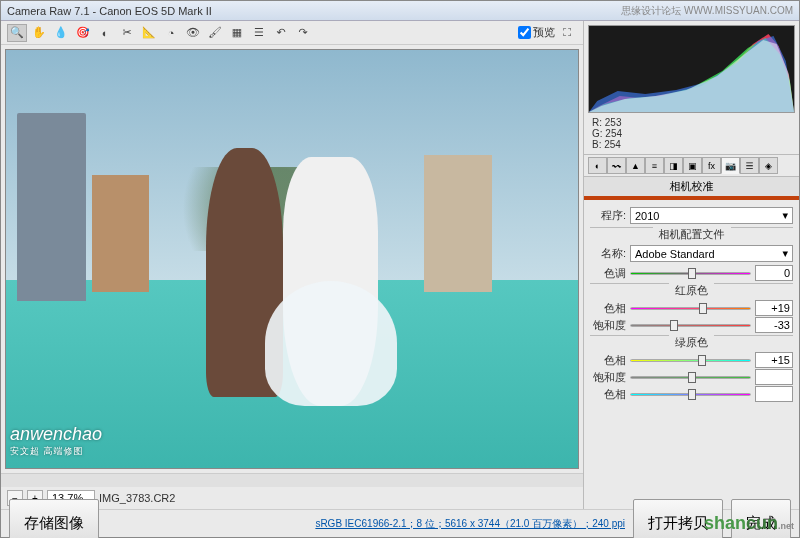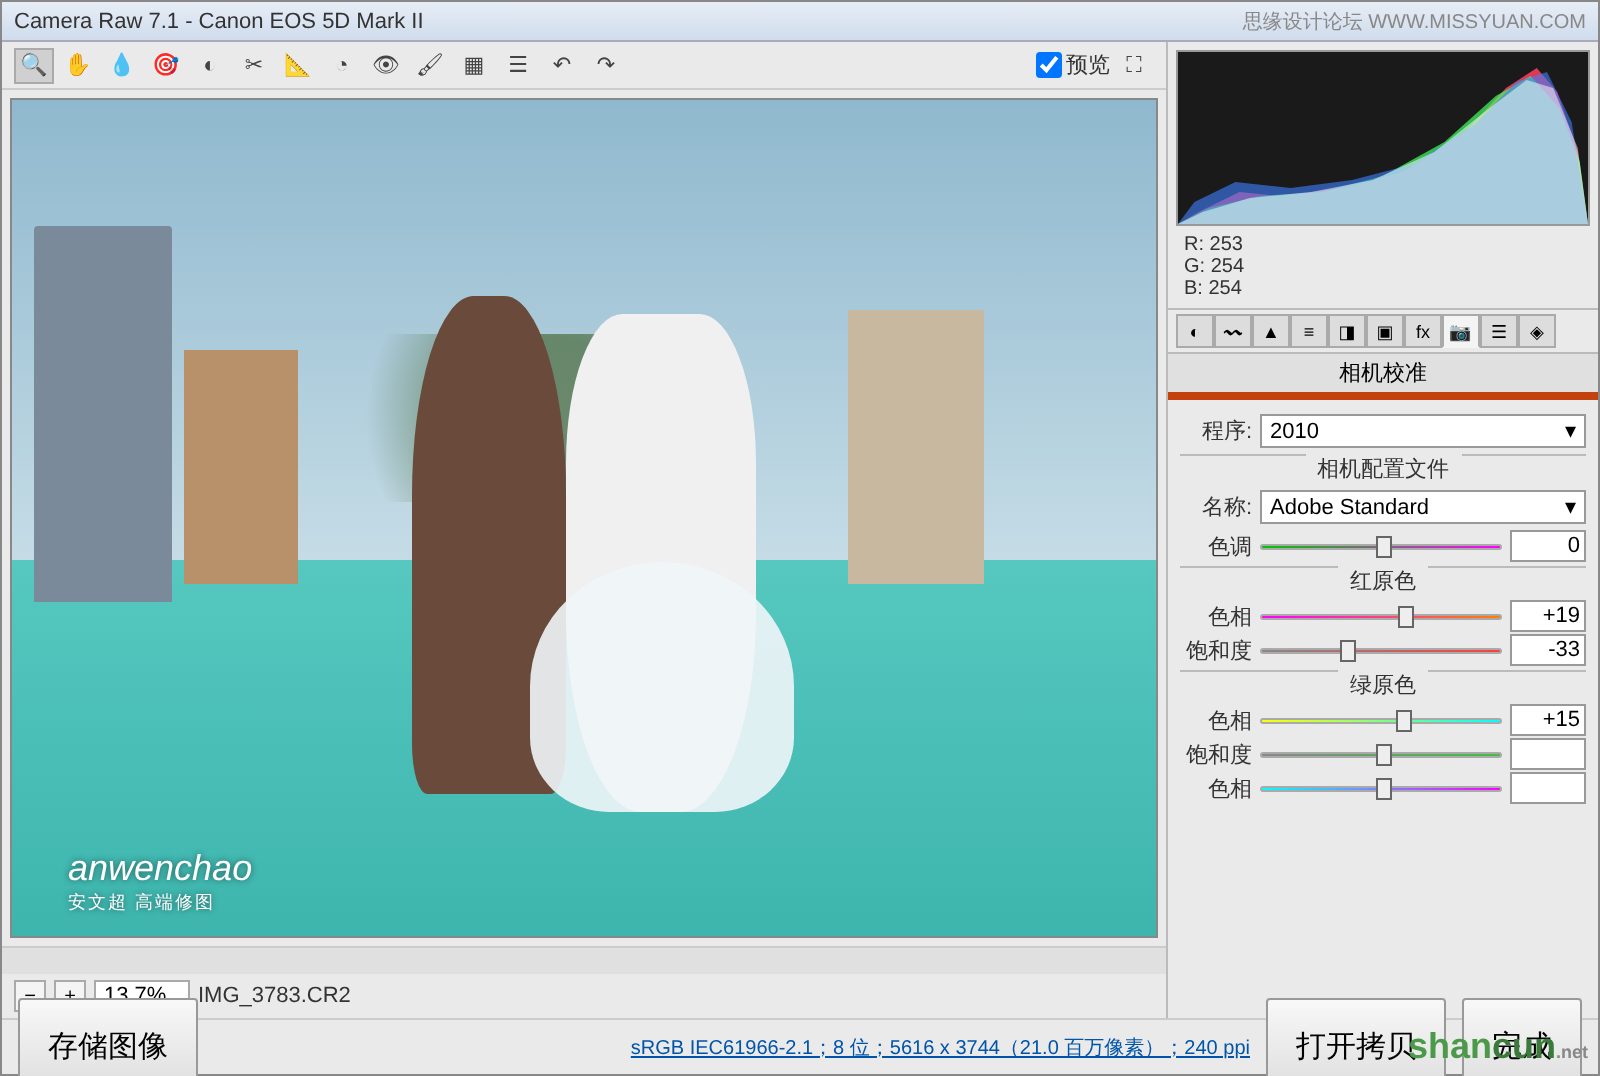--- a/index.html
+++ b/index.html
@@ -21,21 +21,21 @@
 .ground { position:absolute; bottom:0; left:0; right:0; height:45%; background: linear-gradient(#56c8c0,#3db5ad); }
 .building { position:absolute; background:#d4b89a; }
 .building.b1 { left:2%; top:15%; width:12%; height:45%; background:#7a8a9a; border-radius:2px 2px 0 0; }
 .building.b2 { left:15%; top:30%; width:10%; height:28%; background:#b8906a; }
 .building.b3 { right:15%; top:25%; width:12%; height:33%; background:#c8b8a0; }
 .trees { position:absolute; left:25%; right:30%; top:28%; height:20%; background: radial-gradient(circle, #4a6a3a 30%, transparent 70%); opacity:0.7; }
 .couple { position:absolute; left:35%; top:20%; width:30%; height:70%; }
 .groom { position:absolute; left:0; top:5%; width:45%; height:85%; background:#6a4a3a; border-radius:40% 40% 10% 10%; }
 .bride { position:absolute; right:0; top:8%; width:55%; height:85%; background:#f0f0f0; border-radius:30% 30% 40% 40%; }
 .bride::after { content:''; position:absolute; bottom:0; left:-20%; right:-20%; height:50%; background:rgba(240,245,248,0.9); border-radius:50% 50% 30% 30%; }
-.watermark-photo { position:absolute; bottom:10px; left:28px; color:#fff; font-style:italic; font-size:18px; text-shadow:0 0 3px rgba(0,0,0,0.5); font-family: cursive; }
+.watermark-photo { position:absolute; bottom:10px; left:4px; color:#fff; font-style:italic; font-size:18px; text-shadow:0 0 3px rgba(0,0,0,0.5); font-family: cursive; }
 .wm-sub { font-size:9px; font-style:normal; letter-spacing:1px; }
 .scrollbar-h { height: 14px; background: #e0e0e0; border-top: 1px solid #ccc; }
 .zoom-bar { height: 22px; display: flex; align-items: center; gap: 4px; padding: 2px 6px; font-size: 11px; }
 .zoom-bar .btn-sm { width:16px; height:16px; border:1px solid #aaa; background:#f4f4f4; display:flex; align-items:center; justify-content:center; cursor:pointer; font-size:10px; }
 .zoom-pct { border:1px solid #aaa; padding:1px 4px; background:#fff; min-width:48px; display:inline-block; }
 .filename { flex:1; text-align:left; color:#333; }
 .bottom-bar { height: 28px; display: flex; align-items: center; padding: 2px 8px; gap: 8px; border-top: 1px solid #ccc; background:#eaeaea; }
 .btn { border: 1px solid #999; background: linear-gradient(#f8f8f8,#ddd); padding: 14px 14px; font-size: 15px; cursor: pointer; border-radius: 2px; }
 .meta-link { flex:1; text-align:right; font-size:10px; color:#0055aa; text-decoration:underline; cursor:pointer; }
 .right { width: 216px; background: #eaeaea; border-left: 1px solid #bbb; display: flex; flex-direction: column; font-size: 11px; overflow:hidden; }

